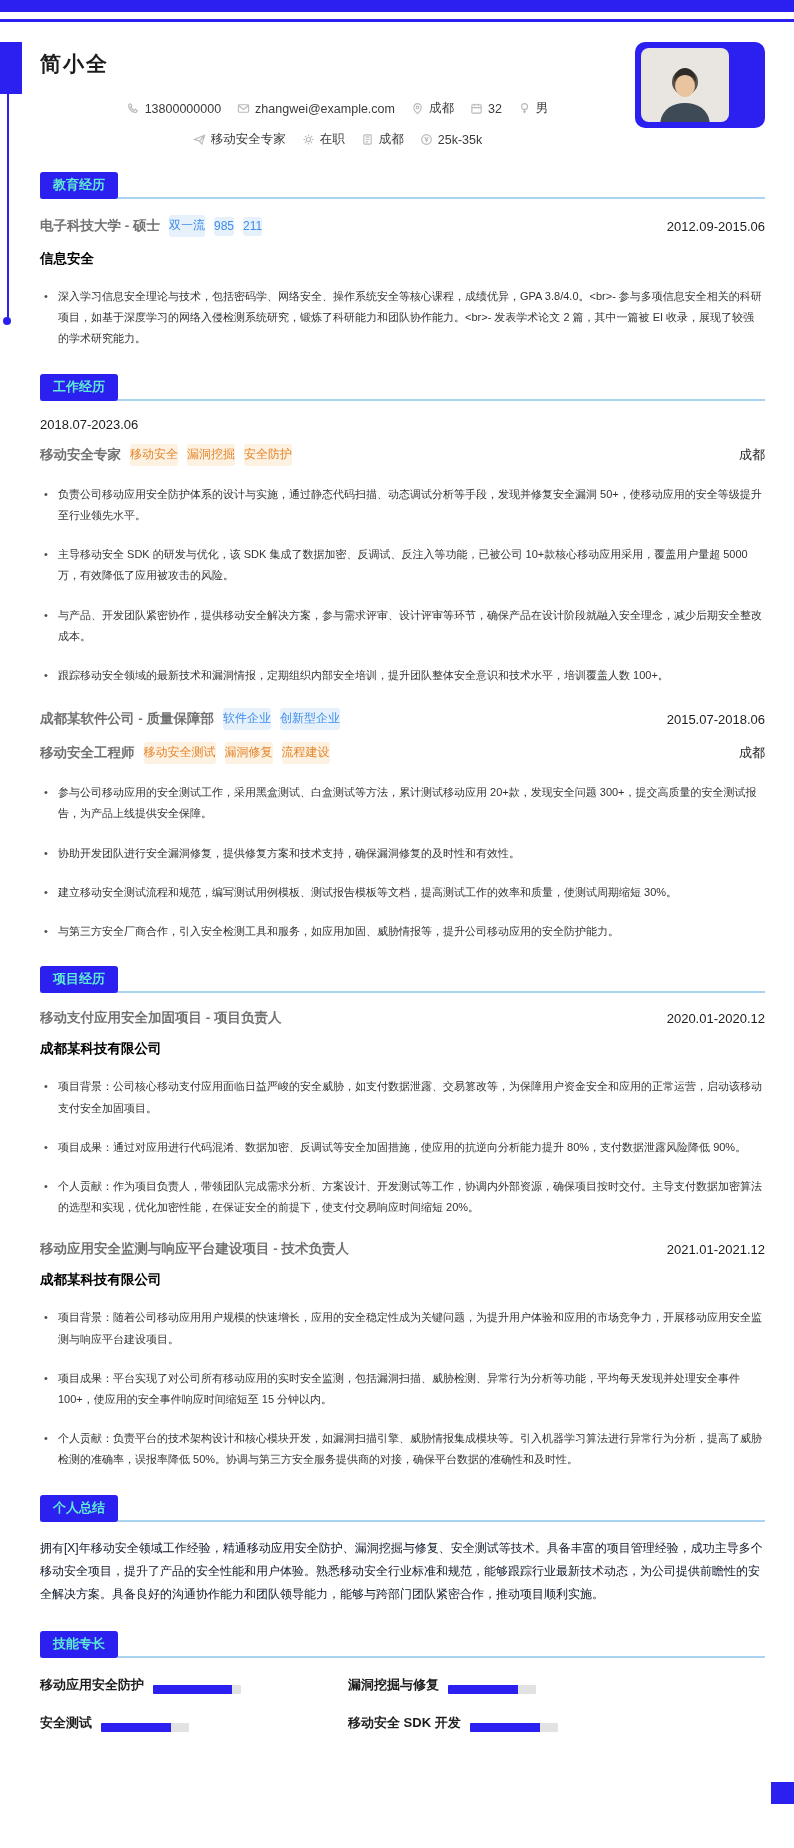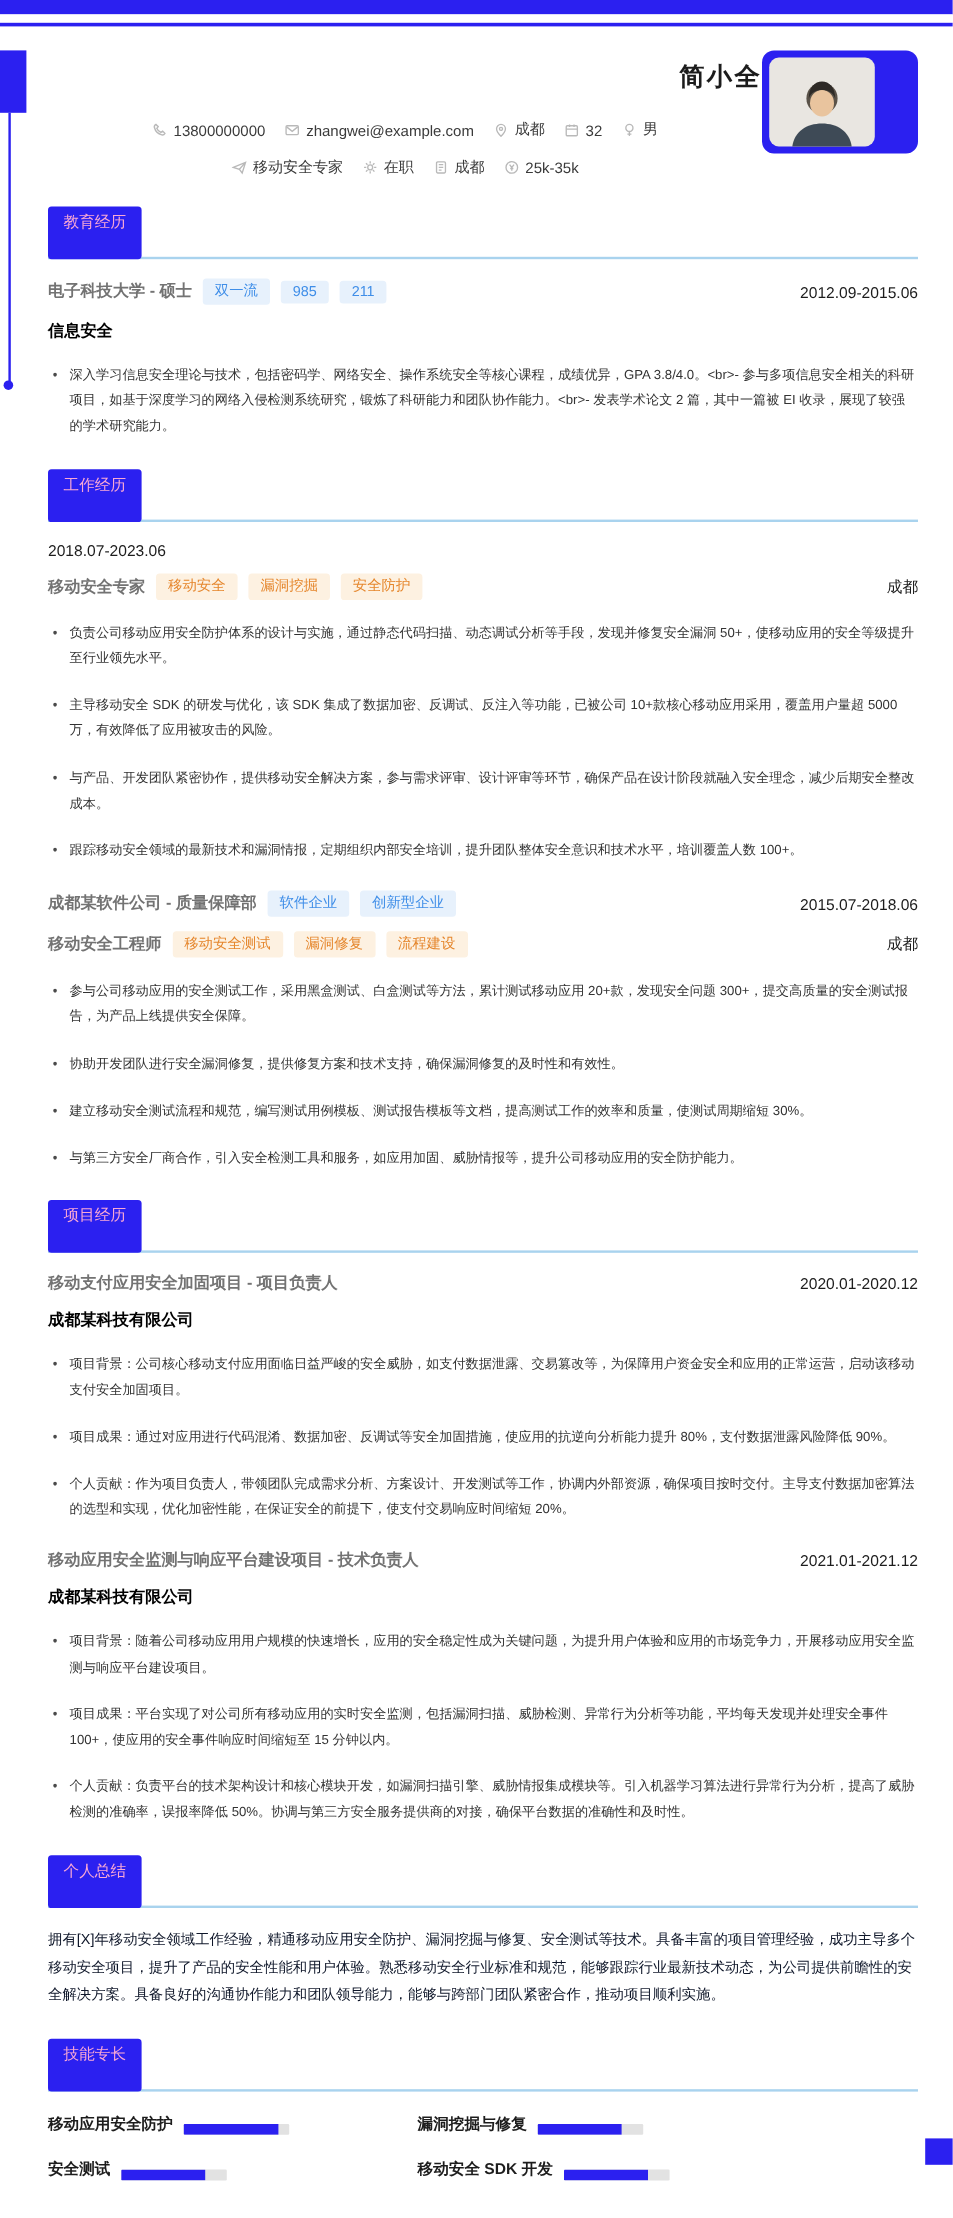--- a/index.html
+++ b/index.html
@@ -24,45 +24,45 @@
   .topbar2{height:3px;background:var(--blue)}
   .deco-square-left{position:absolute;left:0;top:42px;width:22px;height:52px;background:var(--blue)}
   .deco-line-left{position:absolute;left:7px;top:94px;width:2px;height:224px;background:var(--blue)}
   .deco-dot-left{position:absolute;left:3px;top:317px;width:8px;height:8px;border-radius:50%;background:var(--blue)}
   .deco-square-right{position:absolute;right:0;top:1782px;width:23px;height:22px;background:var(--blue)}
 
   .content{padding:8px 29px 40px 40px}
 
   
   .header{display:flex;margin-top:8px}
-  .header-left{flex:1;text-align:right;padding-top:12px}
+  .header-left{flex:1;text-align:left;padding-top:12px}
   .name{font-size:21px;font-weight:bold;letter-spacing:2px;color:#1c1c1c}
   .contact-row{margin-top:22px;font-size:12.5px;color:#3a3a3a;display:flex;justify-content:center;align-items:center;gap:16px;flex-wrap:nowrap;white-space:nowrap}
   .contact-row.second{margin-top:14px}
   .citem{display:inline-flex;align-items:center;gap:5px}
   .cicon{display:inline-flex;width:13px;height:13px;color:#b9b9b9}
   .cicon svg{width:13px;height:13px}
   .photo-box{width:130px;height:86px;background:var(--blue);border-radius:10px;padding:6px;flex:0 0 auto;margin-top:4px}
   .photo{width:88px;height:74px;background:#e9e6e1;border-radius:8px;overflow:hidden;position:relative}
   .photo svg{position:absolute;bottom:-4px;left:50%;transform:translateX(-50%)}
 
   
   .section{margin-top:24px}
   .sec-head{border-bottom:2px solid var(--underline)}
-  .sec-tag{display:inline-block;background:var(--blue);color:#f9a8d4;font-size:13px;font-weight:normal;
-    padding:4px 13px 22px;border-radius:3px;position:relative;margin-bottom:-2px}
+  .sec-tag{display:inline-block;background:var(--blue);color:#5eead4;font-size:13px;font-weight:bold;
+    padding:4px 13px 5px;border-radius:3px;position:relative;margin-bottom:-2px}
   .sec-tag::after{content:"";position:absolute;top:5px;right:-7px;width:14px;height:100%;
     background:var(--flag);border-radius:2px;z-index:-1}
   .sec-tag span{position:relative;z-index:2}
 
   .erow{display:flex;align-items:center;margin-top:16px}
   .erow .eleft{flex:1;display:flex;align-items:center;gap:9px;flex-wrap:wrap}
   .etitle{font-weight:bold;font-size:13.5px;color:#737373}
   .edate,.eloc{font-weight:normal;font-size:13px;color:#1d1d1d;white-space:nowrap}
-  .tag{font-size:12px;padding:2px 10px 3px;border-radius:3px;white-space:nowrap}
+  .tag{font-size:12px;padding:2px 0 3px;border-radius:3px;white-space:nowrap}
   .tag.blue{background:var(--tagblue-bg);color:var(--tagblue-tx)}
   .tag.orange{background:var(--tagorange-bg);color:var(--tagorange-tx)}
   .subline{margin-top:13px;font-weight:bold;font-size:13.5px;color:#000000}
 
   .bullet{position:relative;padding-left:18px;font-size:11px;line-height:1.93;margin-top:18px;color:#333}
   .bullet::before{content:"•";position:absolute;left:4px;top:0;color:#4a4a4a}
 
   .summary-text{font-size:12px;line-height:1.95;margin-top:15px;color:#0f172a}
 
   .skills-grid{display:grid;grid-template-columns:308px 1fr;row-gap:20px;margin-top:18px}

